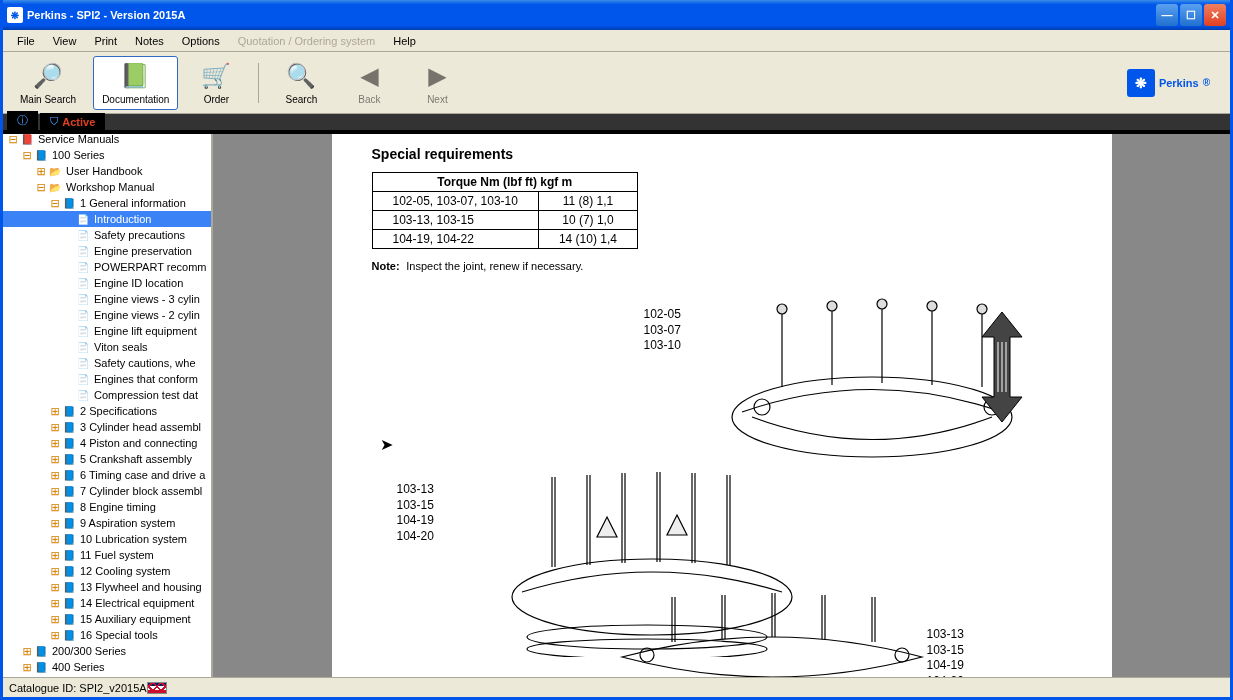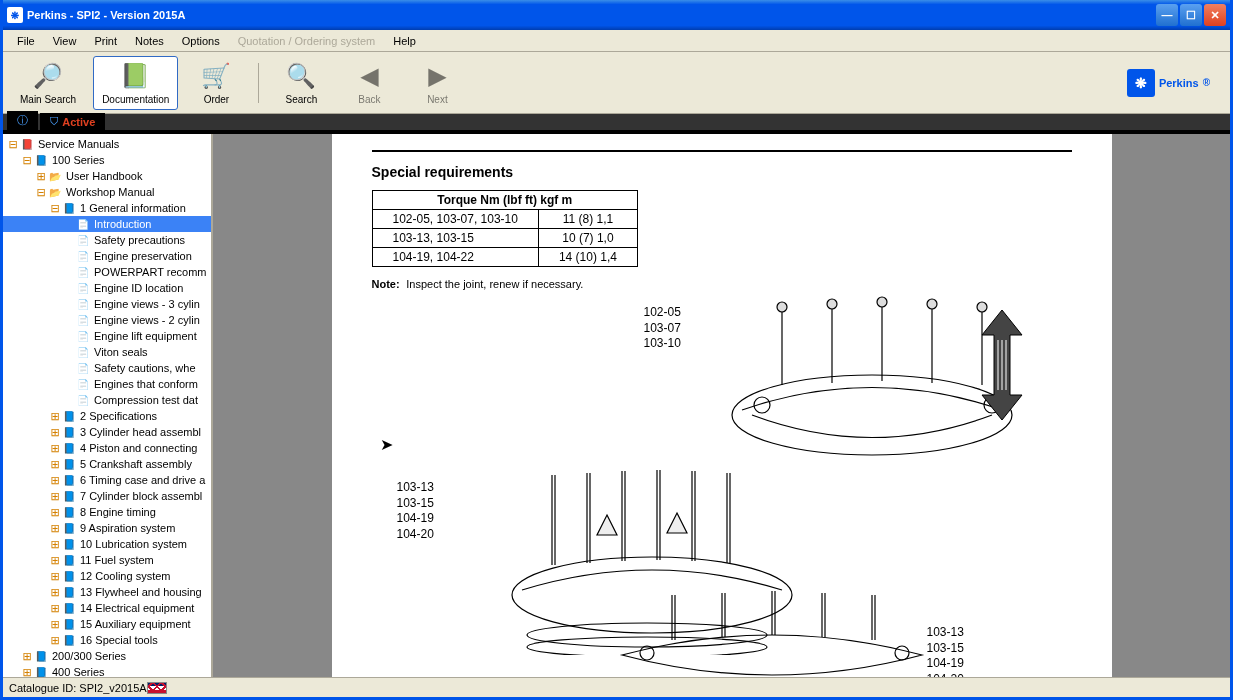--- a/index.html
+++ b/index.html
@@ -28,21 +28,21 @@
 .tool-sep { width: 1px; height: 40px; background: #aca899; margin: 0 4px; }
 .toolbar-spacer { flex: 1; }
 .brand { font-size: 26px; font-weight: bold; color: #0055ea; padding-right: 12px; display: flex; align-items: center; gap: 4px; }
 .brand-icon { width: 28px; height: 28px; background: #0055ea; border-radius: 3px; display: flex; align-items: center; justify-content: center; color: #fff; font-size: 14px; }
 
 .tabbar { background: #333; height: 20px; display: flex; align-items: flex-end; padding: 0 4px; border-bottom: 4px solid #000; }
 .tab { padding: 2px 10px; background: #000; color: #ccc; margin-right: 2px; cursor: pointer; display: flex; align-items: center; gap: 4px; font-size: 10px; }
 .tab-red { color: #e04020; font-weight: bold; }
 .tab-icon { display: inline-block; }
 
-.content { flex: 1; display: flex; overflow: hidden; }
+.content { flex: 1; display: flex; overflow: hidden; align-items: flex-end; }
 
 .sidebar { width: 210px; background: #fff; border-right: 2px solid #aca899; overflow-y: auto; overflow-x: hidden; }
 .tree { padding: 2px 0; }
 .tree-node { display: flex; align-items: center; padding: 1px 2px; cursor: pointer; white-space: nowrap; }
 .tree-node.selected { background: #3b82f6; color: #fff; }
 .tree-toggle { width: 12px; height: 12px; display: flex; align-items: center; justify-content: center; font-size: 9px; margin-right: 2px; color: #888; }
 .tree-toggle.expand::before { content: '⊞'; color: #d48000; font-size: 11px; }
 .tree-toggle.collapse::before { content: '⊟'; color: #d48000; font-size: 11px; }
 .tree-toggle.none { visibility: hidden; }
 .tree-icon { width: 14px; height: 14px; margin-right: 3px; display: flex; align-items: center; justify-content: center; font-size: 11px; }
@@ -58,21 +58,21 @@
 .indent-4 { padding-left: 60px; }
 
 .main { flex: 1; background: #888; display: flex; overflow: auto; padding: 0 0 0 0; }
 .page { background: #fff; margin: 0 auto; width: 780px; min-height: 100%; padding: 10px 40px 20px 40px; position: relative; }
 .page-hdr { border-bottom: 2px solid #000; height: 8px; margin-bottom: 12px; }
 .sect-title { font-weight: bold; font-size: 14px; margin-bottom: 10px; }
 table.torque { border-collapse: collapse; margin-bottom: 10px; }
 table.torque th, table.torque td { border: 1px solid #000; padding: 2px 20px; font-size: 12px; }
 table.torque th { font-weight: bold; text-align: center; }
 table.torque td.val { text-align: center; }
-.note { font-size: 12px; margin-bottom: 4px; }
+.note { font-size: 12px; margin-bottom: 24px; }
 .note b { font-weight: bold; }
 .diagram { position: relative; height: 360px; }
 .diagram-label { position: absolute; font-size: 12px; line-height: 1.3; }
 .engine-svg { position: absolute; }
 
 .statusbar { height: 20px; background: #ece9d8; border-top: 1px solid #aca899; display: flex; align-items: center; padding: 0 6px; font-size: 11px; }
 .status-flag { width: 20px; height: 12px; background: linear-gradient(to bottom, #012169 33%, #fff 33%, #fff 66%, #c8102e 66%); border: 1px solid #888; position: relative; }
 .status-flag::before { content: ''; position: absolute; inset: 0; background: repeating-linear-gradient(45deg, transparent 0 4px, #c8102e 4px 6px), repeating-linear-gradient(-45deg, transparent 0 4px, #c8102e 4px 6px); }
 
 .cursor-arrow { position: absolute; left: 380px; top: 435px; font-size: 16px; color: #000; pointer-events: none; }

